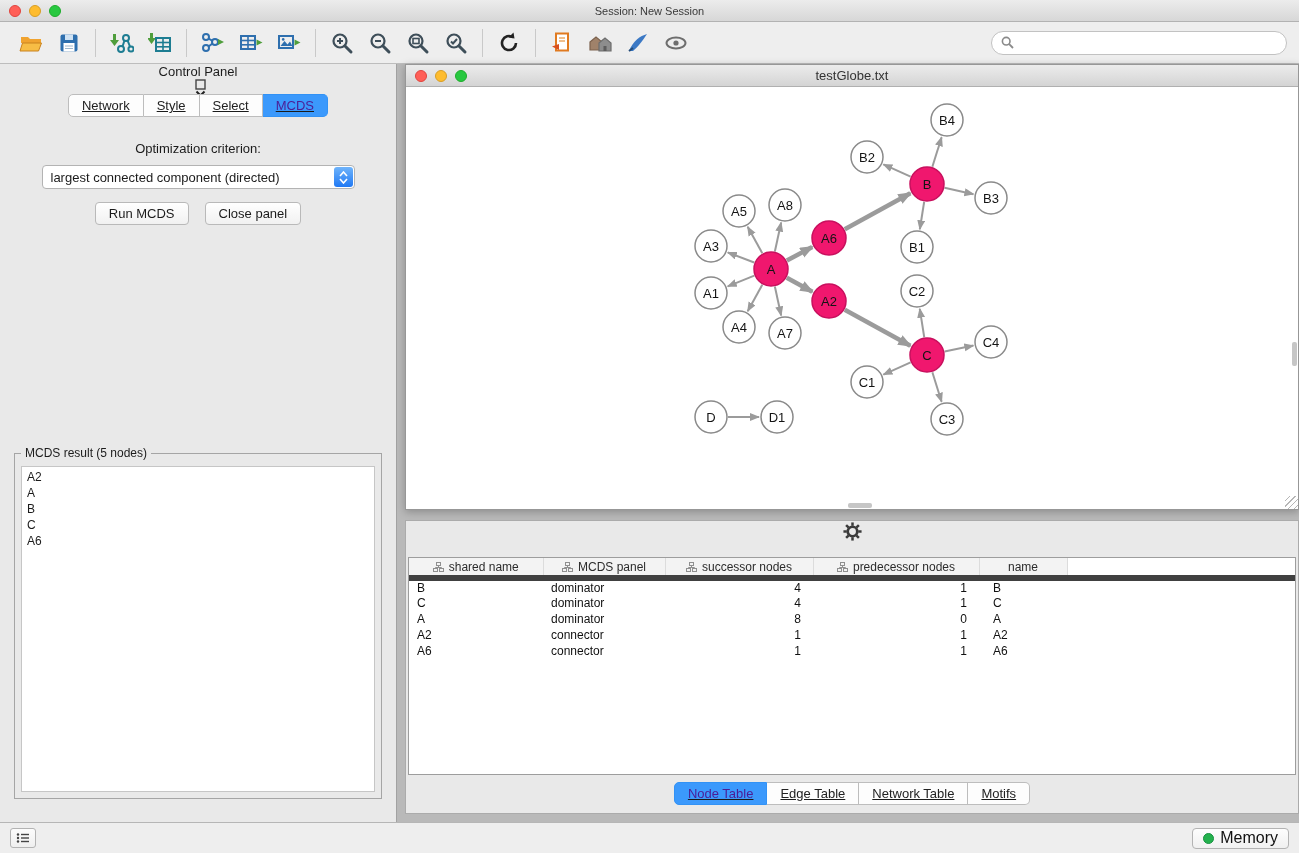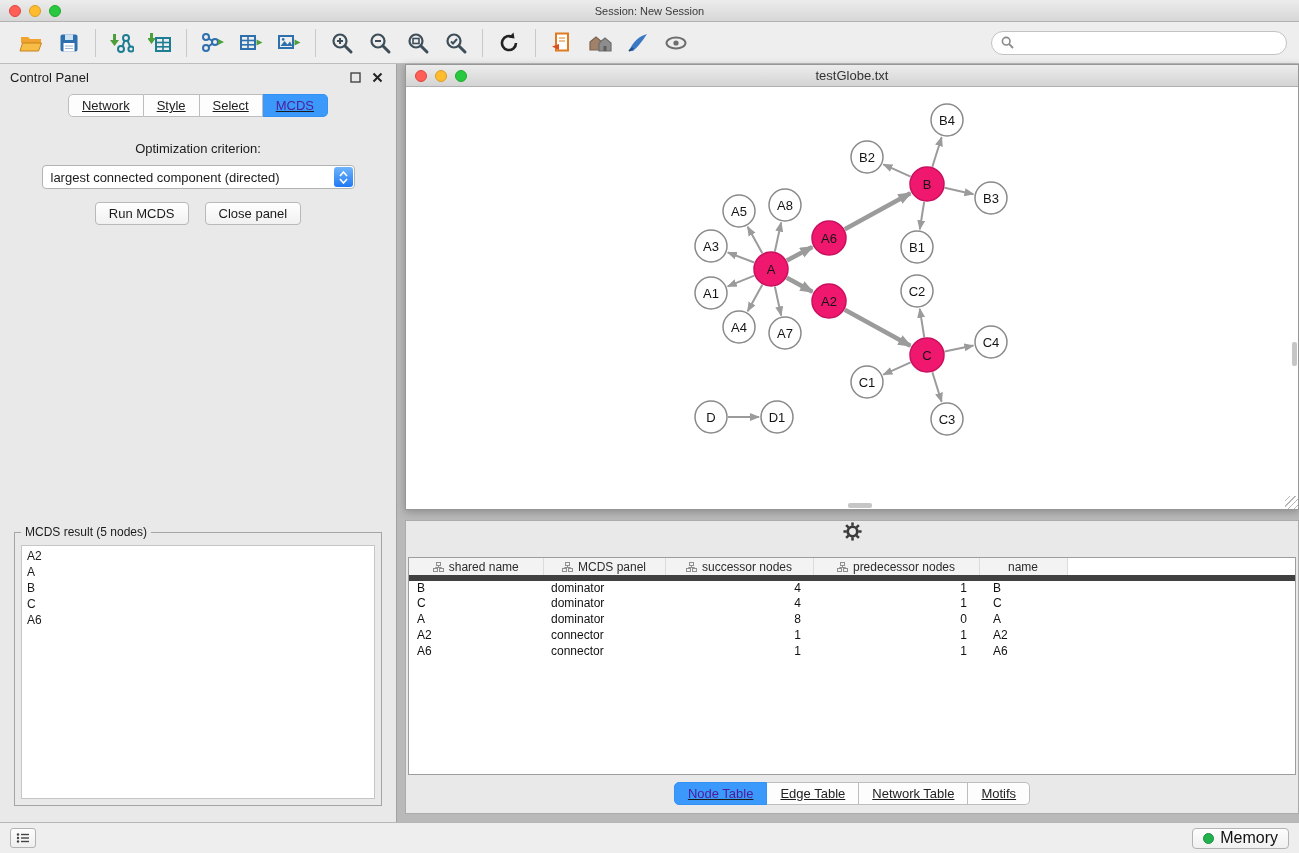--- a/index.html
+++ b/index.html
@@ -22,36 +22,36 @@
   .tool-btn { width:38px; height:34px; display:flex; align-items:center; justify-content:center; border-radius:4px; }
   .tool-sep { width:1px; height:28px; background:#c9c9c9; margin:0 7px; }
   .search-box { margin-left:auto; width:296px; height:24px; background:#fff; border:1px solid #c2c2c2; border-radius:12px; display:flex; align-items:center; padding:0 9px; gap:6px; }
   .search-box input { border:none; outline:none; flex:1; font-size:13px; background:transparent; font-family:inherit; }
 
   
   .main { display:flex; height:758px; }
 
   
   .control-panel { width:397px; background:#e9e9e9; border-right:1px solid #a2a2a2; display:flex; flex-direction:column; }
-  .panel-header { height:26px; display:flex; align-items:center; padding:0 10px; font-size:13px; color:#1c1c1c; }
+  .panel-header { height:26px; display:flex; align-items:center; padding:0 10px; font-size:13px; color:#1c1c1c;flex-direction:column; }
   .panel-header .spacer { flex:1; }
   .panel-header .ph-btn { width:18px; height:18px; display:flex; align-items:center; justify-content:center; margin-left:4px; }
   .seg { display:flex; justify-content:center;text-decoration:underline; }
   .seg-btn { background:#fdfdfd; border:1px solid #bdbdbd; border-left:none; padding:3px 13px; font-size:13px; color:#222; }
   .seg-btn:first-child { border-left:1px solid #bdbdbd; border-radius:5px 0 0 5px; }
   .seg-btn:last-child { border-radius:0 5px 5px 0; }
   .seg-btn.active { background:#3b99fc; border-color:#3292f5; color:#4c1d95; }
   .cp-tabs { margin-top:4px; }
   .opt-label { text-align:center; margin-top:24px; font-size:13px; }
   .cp-select { width:313px; height:24px; margin:9px auto 0; background:#fff; border:1px solid #b3b3b3; border-radius:4px; display:flex; align-items:center; padding-left:8px; font-size:13px; position:relative; }
   .cp-select .stepper { position:absolute; right:1px; top:1px; width:19px; height:20px; border-radius:3px; background:linear-gradient(#6fb4fb,#2079f4); display:flex; flex-direction:column; align-items:center; justify-content:center; gap:1px; }
   .cp-buttons { display:flex; justify-content:center; gap:16px; margin-top:13px; }
   .cp-btn { background:linear-gradient(#ffffff,#f1f1f1); border:1px solid #b9b9b9; border-radius:4px; padding:3px 13px; font-size:13px; }
   .cp-fill { flex:1; }
-  .group-box { margin:0 14px 16px; height:274px; border:1px solid #a5a5a5; position:relative; padding:12px 6px 6px; }
+  .group-box { margin:0 14px 23px; height:346px; border:1px solid #a5a5a5; position:relative; padding:12px 6px 6px; }
   .group-label { position:absolute; top:-8px; left:6px; background:#e9e9e9; padding:0 4px; font-size:12px; color:#1c1c1c; }
   .result-list { background:#fff; border:1px solid #c6c6c6; width:100%; height:100%; overflow:hidden; padding:2px 3px; }
   .result-item { font-size:12px; line-height:16px; padding-left:2px; }
 
   
   .right-area { flex:1; display:flex; flex-direction:column; padding-left:8px; background:#b9b9b9; }
 
   
   .network-window { height:446px; border:1px solid #979797; background:#e9e9e9; display:flex; flex-direction:column; box-shadow:0 2px 8px rgba(0,0,0,.25); }
   .nw-titlebar { height:22px; background:linear-gradient(#ececec,#d4d4d4); border-bottom:1px solid #b0b0b0; position:relative; display:flex; align-items:center; justify-content:center; }

